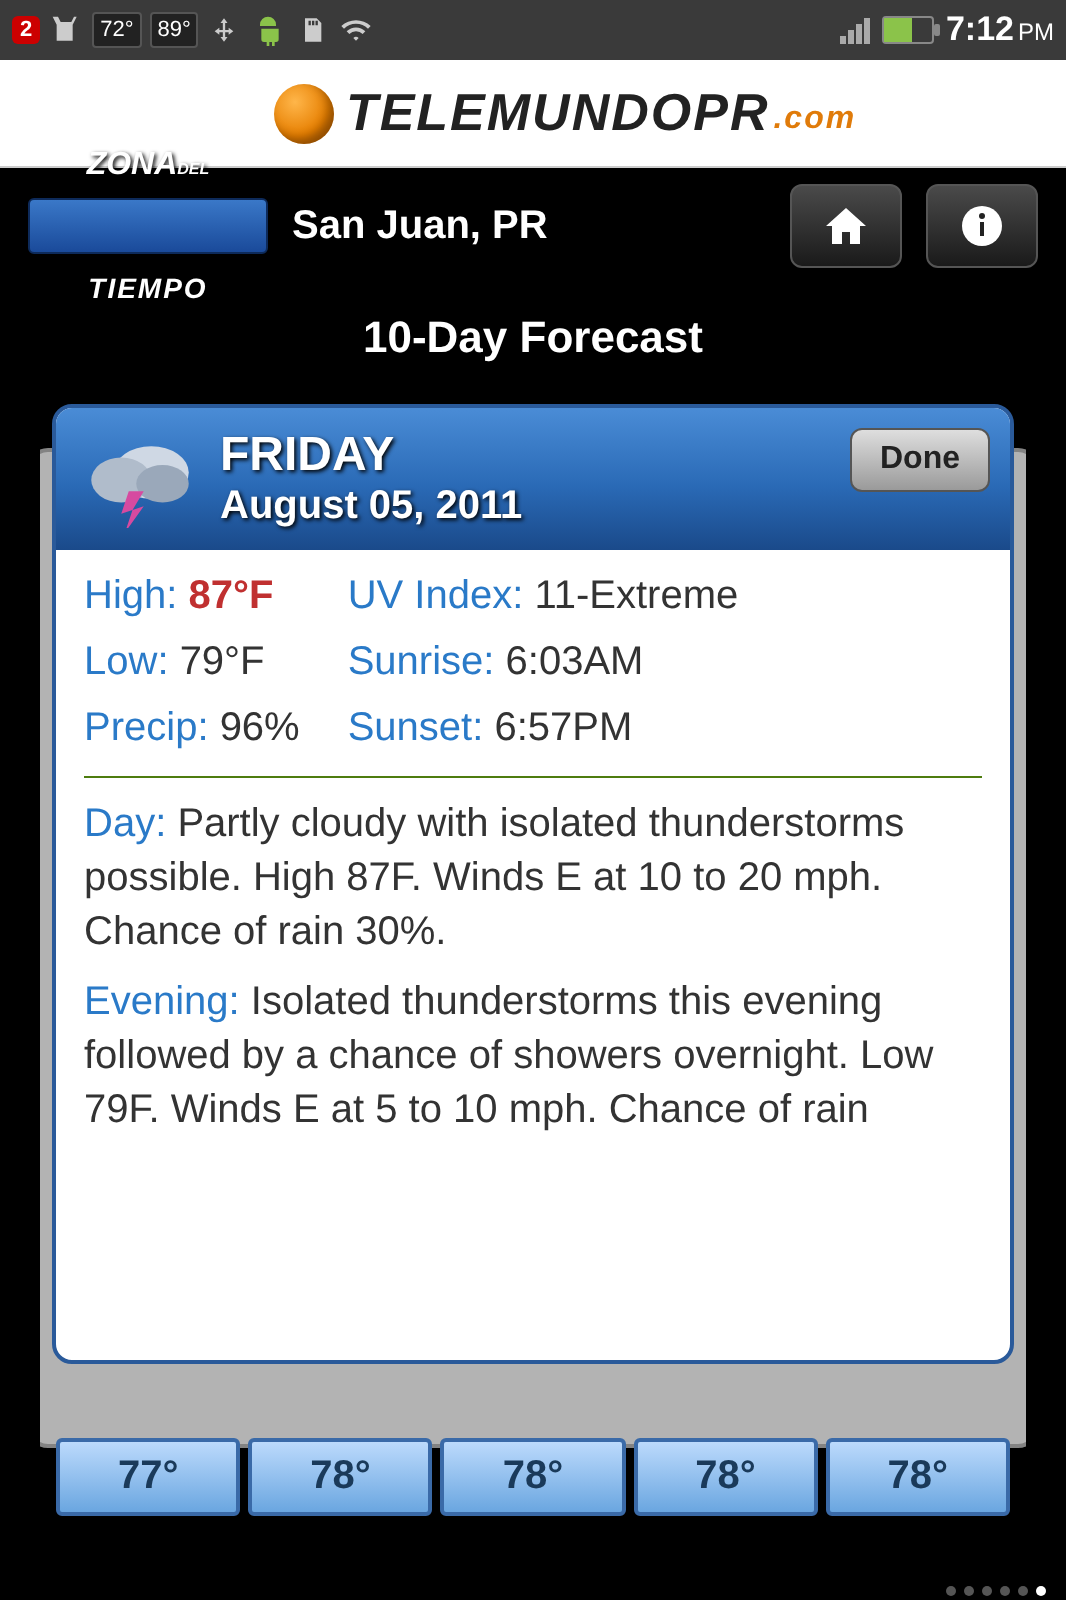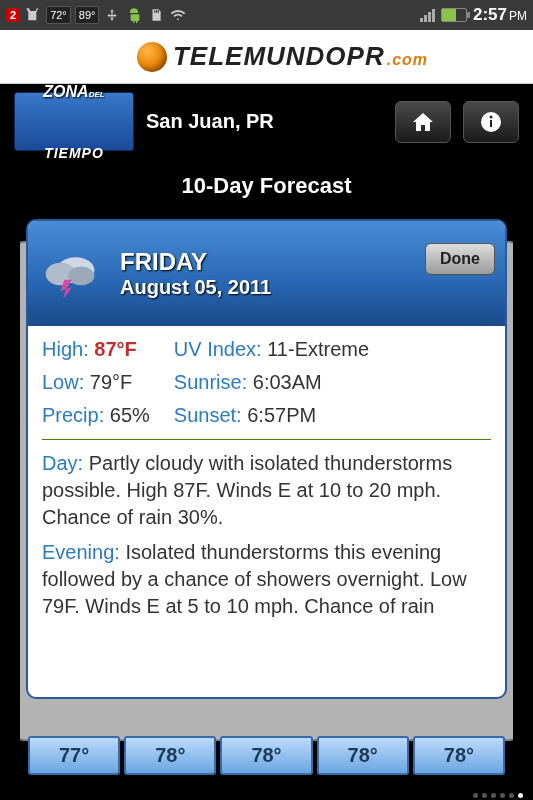--- a/index.html
+++ b/index.html
@@ -105,21 +105,21 @@
   }
   
   .app-nav {
     background:#000;
     display:flex;
     align-items:center;
     padding: 8px 14px;
     gap: 12px;
   }
   .zona-logo {
-    width:120px; height:59px;
+    width:120px; height:28px;
     background: linear-gradient(180deg,#3a78c8 0%, #1a4a9a 100%);
     border:1px solid #0d2a5a;
     border-radius:3px;
     color:#fff;
     display:flex;
     flex-direction:column;
     align-items:center;
     justify-content:center;
     font-style:italic;
     font-weight:900;
@@ -179,37 +179,37 @@
     z-index:2;
     background:#fff;
     border-radius:10px;
     overflow:hidden;
     border:2px solid #2a5a9a;
     min-height: 480px;
     margin: 0 6px;
   }
   .card-header {
     background: linear-gradient(180deg,#4a8cd6 0%, #2a6ab6 55%, #1a4a8a 100%);
-    padding: 27px 12px;
+    padding: 10px 12px;
     display:flex;
     align-items:center;
-    gap:20px;
+    gap:10px;
     position:relative;
   }
   .weather-icon {
     width:60px; height:48px;
     position:relative;
   }
   .cloud-svg { width:100%; height:100%; }
   .day-info { color:#fff; }
   .day-name { font-size:24px; font-weight:900; text-shadow:1px 1px 2px #000;}
   .day-date { font-size:20px; font-weight:bold; text-shadow:1px 1px 2px #000;}
   .done-btn {
     position:absolute;
-    right:10px; top:22px;
+    right:10px; top:10px;
     background: linear-gradient(180deg,#dedede,#9a9a9a);
     border:1px solid #555;
     border-radius:6px;
     padding: 6px 14px;
     font-size:16px;
     font-weight:bold;
     color:#222;
     cursor:pointer;
   }
   .card-body {
@@ -303,21 +303,21 @@
   <div class="status-right">
     <div class="signal-bars">
         <span></span>
         <span></span>
         <span></span>
         <span></span>
       </div>
     <div class="battery">
         <div class="battery-fill"></div>
       </div>
-    <span class="clock"><span>2:57</span><small>PM</small></span>
+    <span class="clock"><span>7:12</span><small>PM</small></span>
   </div>
 </div>
 
 <div class="logo-banner">
   <div class="logo">
     <div class="logo-ball"></div>
     <span>TELEMUNDOPR</span>
     <span class="logo-com">.com</span>
   </div>
 </div>
@@ -362,21 +362,21 @@
         <div class="day-date">August 05, 2011</div>
       </div>
       <button class="done-btn">Done</button>
     </div>
 
     <div class="card-body">
       <div class="stats">
         <div class="stats-col">
           <div class="stat-row"><span class="stat-label">High:</span> <span class="stat-val red">87°F</span></div>
           <div class="stat-row"><span class="stat-label">Low:</span> <span class="stat-val">79°F</span></div>
-          <div class="stat-row"><span class="stat-label">Precip:</span> <span class="stat-val">65%</span></div>
+          <div class="stat-row"><span class="stat-label">Precip:</span> <span class="stat-val">96%</span></div>
         </div>
         <div class="stats-col">
           <div class="stat-row"><span class="stat-label">UV Index:</span> <span class="stat-val">11-Extreme</span></div>
           <div class="stat-row"><span class="stat-label">Sunrise:</span> <span class="stat-val">6:03AM</span></div>
           <div class="stat-row"><span class="stat-label">Sunset:</span> <span class="stat-val">6:57PM</span></div>
         </div>
       </div>
 
       <div class="narr">
         <span class="narr-label">Day:</span>

